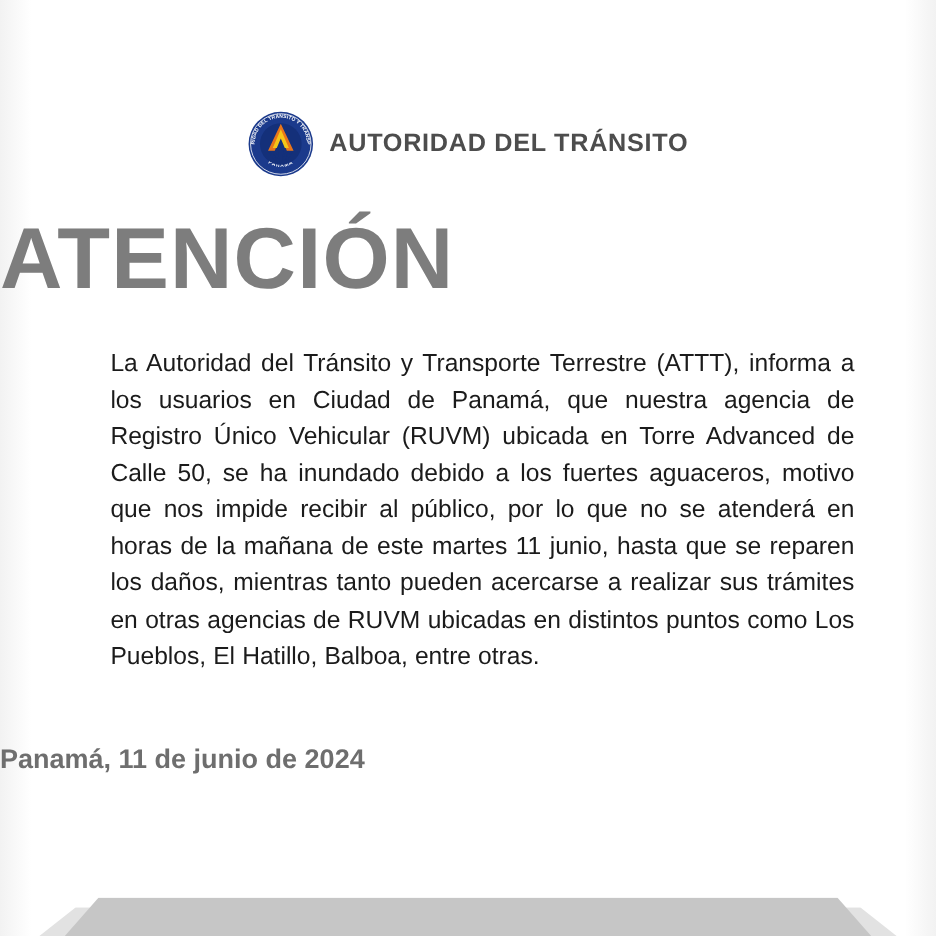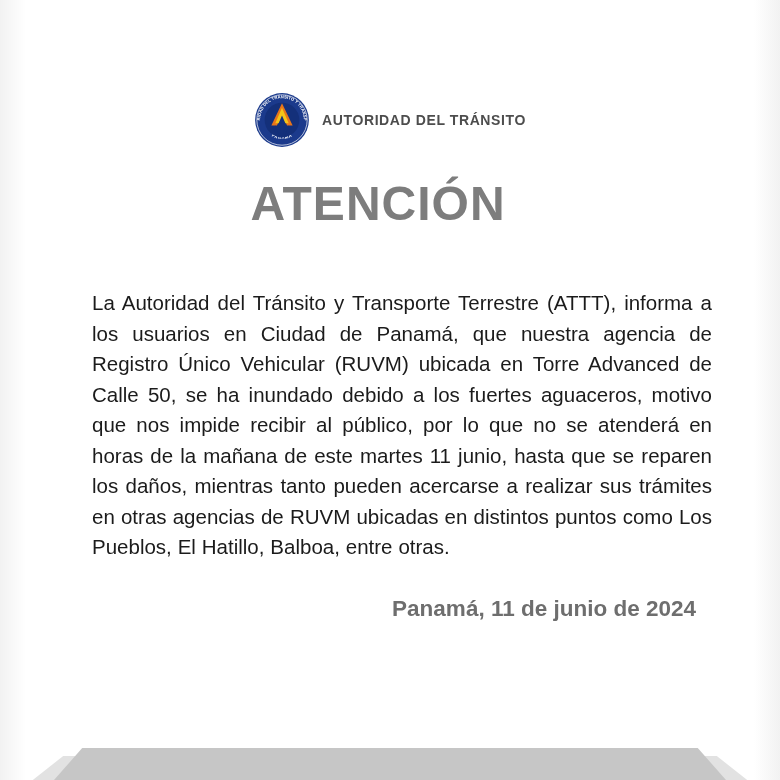--- a/index.html
+++ b/index.html
@@ -47,36 +47,35 @@
 
   .wordmark {
     display: flex;
     flex-direction: column;
     justify-content: center;
     line-height: 1.18;
   }
   .wordmark-line {
     font-family: "Liberation Sans", sans-serif;
     font-weight: bold;
-    font-size: 14px;
+    font-size: 21px;
     letter-spacing: 0.6px;
     color: #4d4d4d;
     white-space: nowrap;
   }
 
   
   .headline {
     position: absolute;
     top: 180px;
     left: 0;
     width: 756px;
-    text-align: center;
     font-family: "Liberation Sans", sans-serif;
     font-weight: bold;
-    font-size: 48px;
+    font-size: 72px;
     letter-spacing: 1px;
     color: #7d7d7d;
     line-height: 1;
   }
 
   
   .body-text {
     position: absolute;
     top: 288px;
     left: 80px;
@@ -87,24 +86,24 @@
     font-size: 20.5px;
     line-height: 30.5px;
     color: #1b1b1b;
     word-spacing: 0.2px;
     margin-left: 12px;
   }
 
   
   .date-line {
     position: absolute;
-    top: 596px;
+    top: 620px;
     left: 0;
     width: 696px;
-    text-align: right;
+    text-align: left;
     font-family: "Liberation Sans", sans-serif;
     font-weight: bold;
     font-size: 22.5px;
     color: #6e6e6e;
   }
 
   
   .band-back {
     position: absolute;
     left: 50%;

